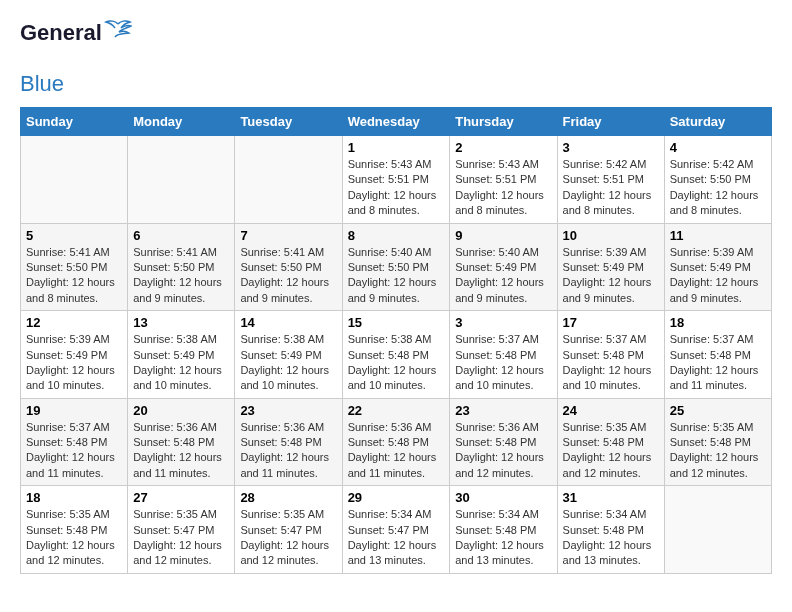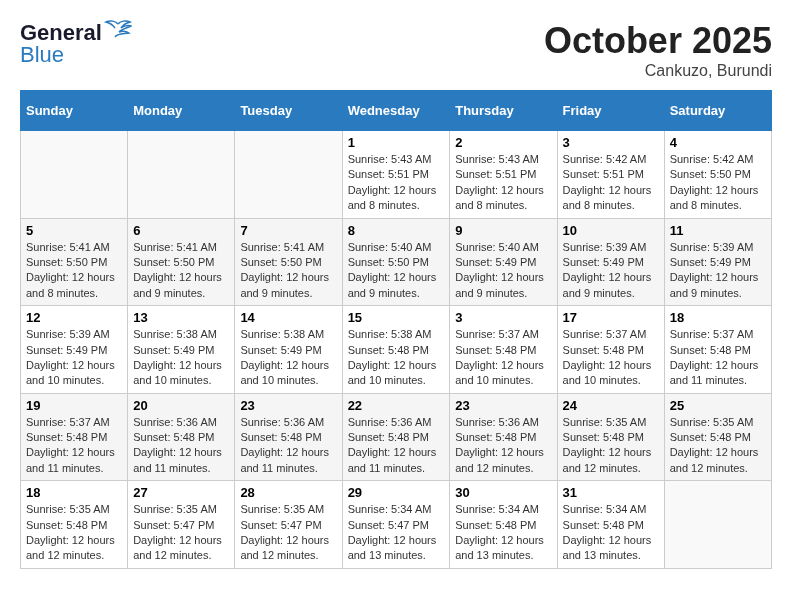--- a/index.html
+++ b/index.html
@@ -13,20 +13,21 @@
     .header {
       display: flex;
       justify-content: space-between;
       align-items: flex-start;
       margin-bottom: 10px;
     }
     .logo {
       display: flex;
       flex-direction: column;
       align-items: flex-start;
+      gap: 29px;
     }
     .title-block {
       text-align: right;
     }
     .month-title {
       font-size: 36px;
       font-weight: bold;
       color: #222;
     }
     .location {
@@ -35,21 +36,21 @@
     }
     .calendar {
       width: 100%;
       border-collapse: collapse;
       font-size: 11px;
     }
     .calendar th {
       background-color: #2a7abf;
       color: #fff;
       text-align: left;
-      padding: 12px 5px;
+      padding: 6px 5px;
       font-size: 13px;
       font-weight: bold;
       border: 1px solid #2a7abf;
     }
     .calendar td {
       border: 1px solid #ccc;
       vertical-align: top;
       padding: 4px 5px;
       width: 108px;
       min-height: 80px;
@@ -79,24 +80,20 @@
   <div class="logo">
     <div style="display:flex; align-items:center;">
       <span style="font-size:22px;font-weight:bold;color:#1a1a2e;">General</span>
       <svg width="28" height="22" viewBox="0 0 28 22" style="margin-left:2px;margin-top:-4px;">
         <path d="M14 4 C16 1, 22 0, 26 2 C22 3, 19 5, 17 8 C20 6, 24 5, 27 6 C23 8, 18 9, 15 12 C18 11, 22 11, 25 13 C20 14, 14 13, 11 17" stroke="#2a7abf" stroke-width="1.5" fill="none"></path>
         <path d="M14 4 C12 1, 6 0, 2 2 C6 3, 9 5, 11 8" stroke="#2a7abf" stroke-width="1.5" fill="none"></path>
       </svg>
     </div>
     <span style="font-size:22px;font-weight:normal;color:#2a7abf;margin-top:-4px;">Blue</span>
   </div>
-  <div class="title-block">
-    <div class="month-title">October 2025</div>
-    <div class="location">Cankuzo, Burundi</div>
-  </div>
 </div>
 
 <table class="calendar">
   <thead>
     <tr>
     <th>Sunday</th>
         <th>Monday</th>
         <th>Tuesday</th>
         <th>Wednesday</th>
         <th>Thursday</th>

